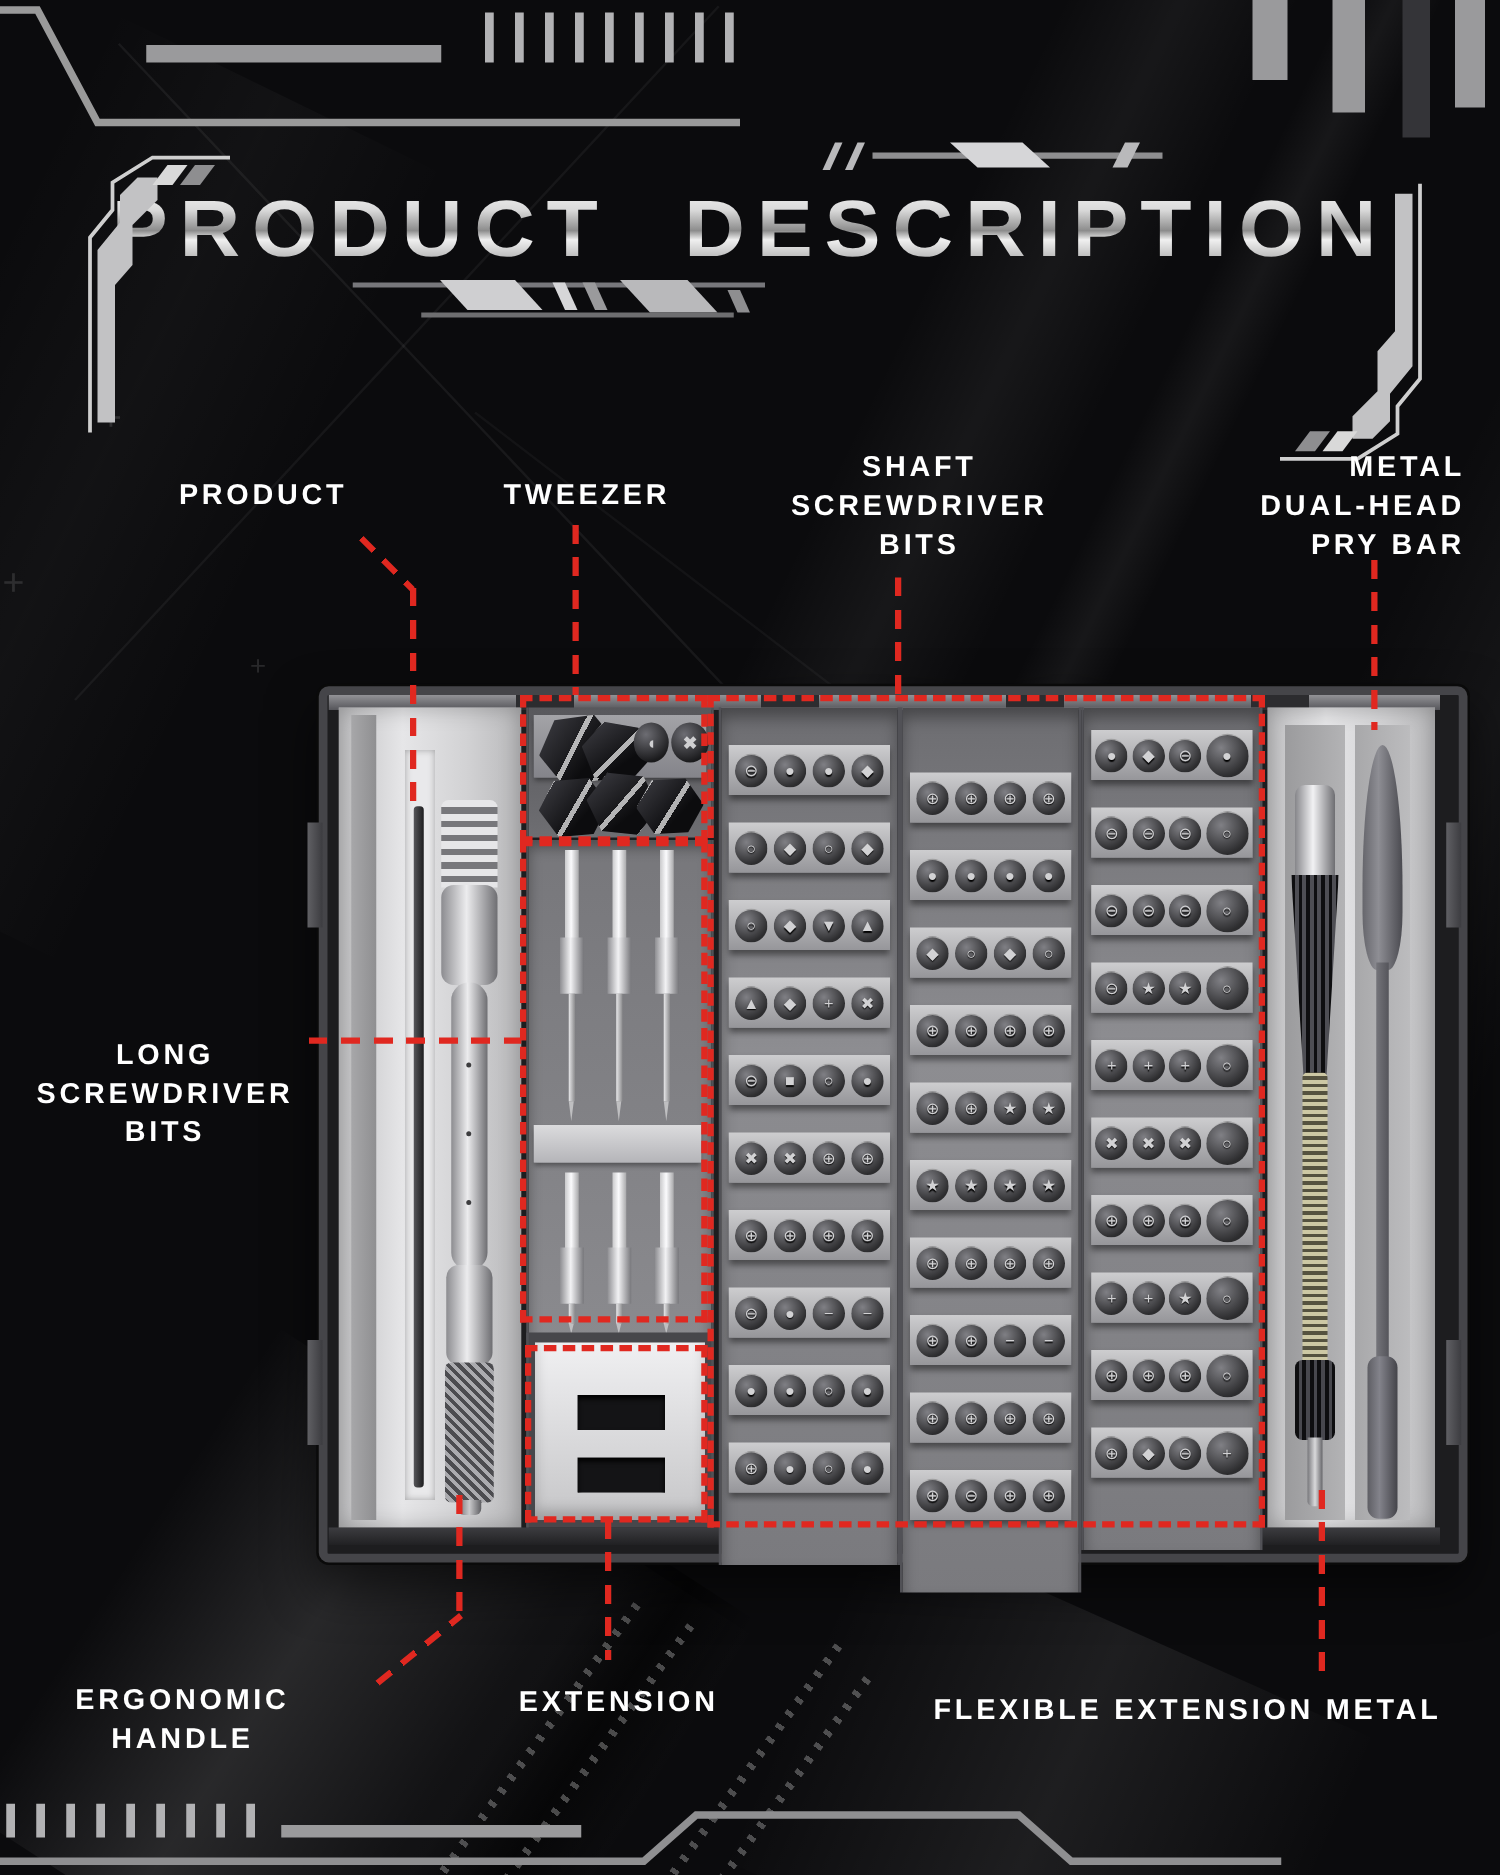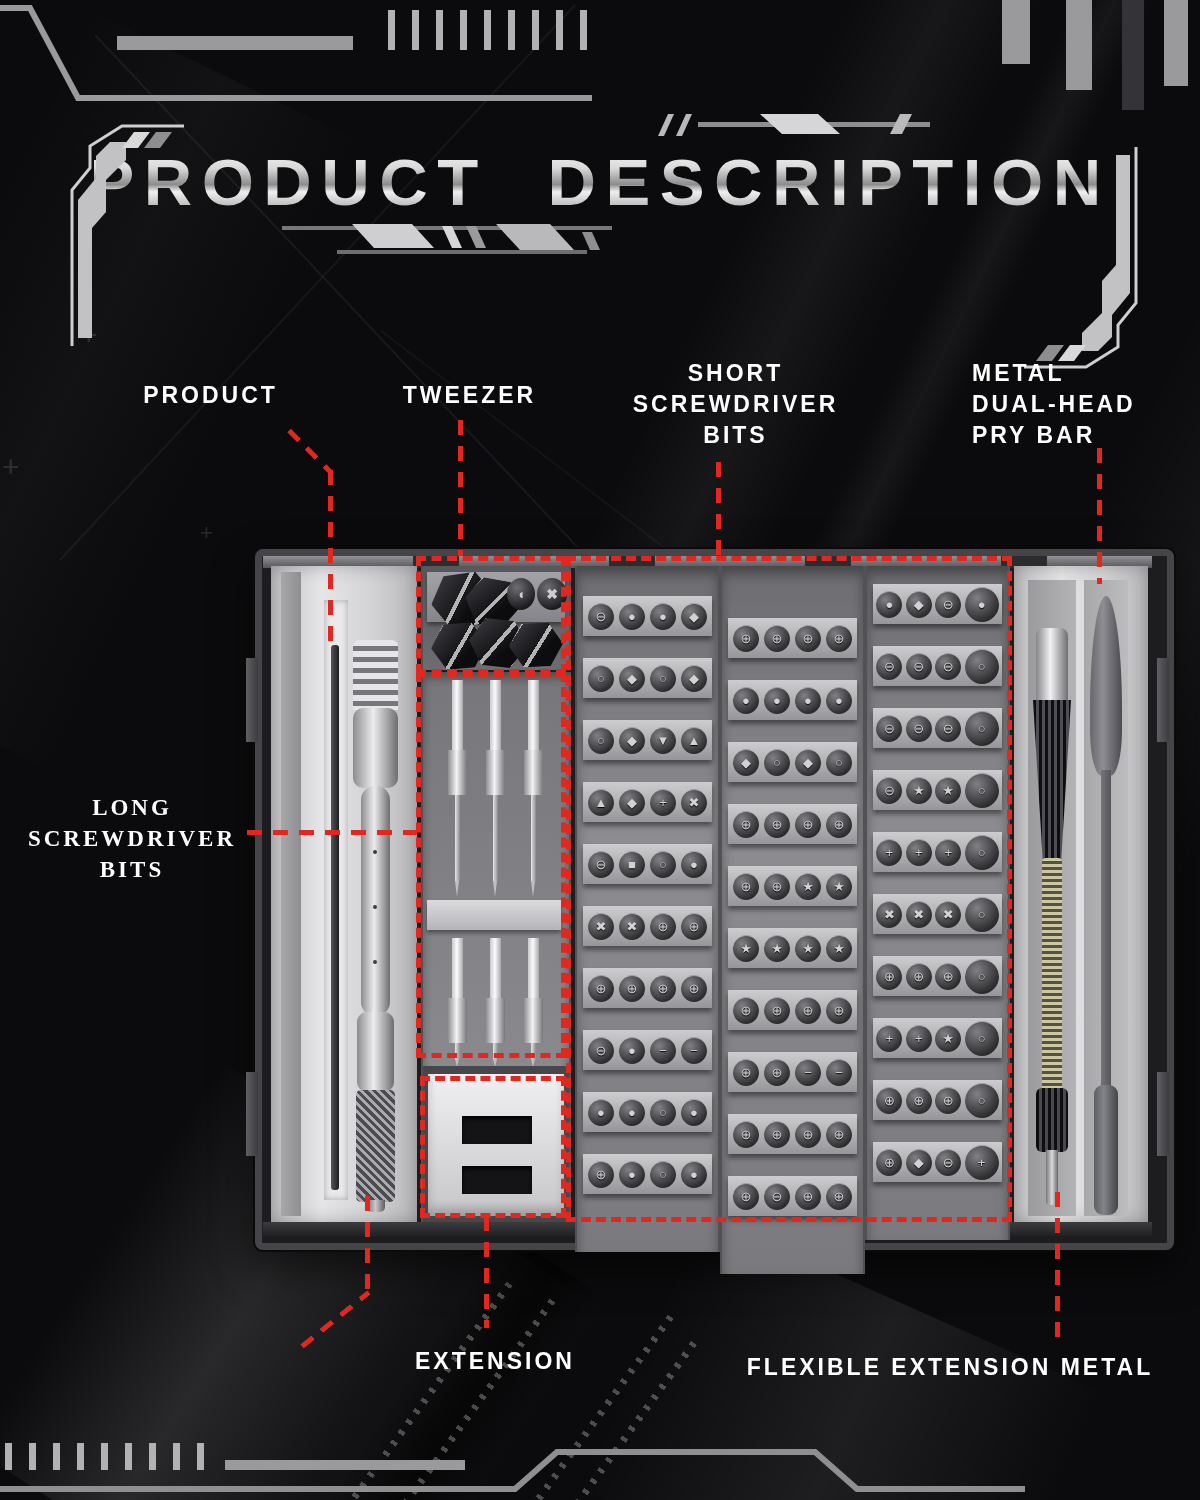--- a/index.html
+++ b/index.html
@@ -22,21 +22,21 @@
   
   .title{
     position:absolute;left:0;right:0;top:146px;text-align:center;
     font-size:64px;font-weight:800;letter-spacing:9px;word-spacing:30px;
     transform:scaleX(1.05);
     background:linear-gradient(180deg,#fafafa 0%,#d9d9d9 30%,#8c8c8c 52%,#f0f0f0 62%,#a8a8a8 88%,#777 100%);
     -webkit-background-clip:text;background-clip:text;color:transparent;
   }
   
   .lbl{position:absolute;color:var(--ink);font-weight:700;font-size:23px;letter-spacing:3px;line-height:31px;}
-  .c{text-align:center;} .r{}
+  .c{text-align:center;} .r{text-align:right;}
   
   .dv{position:absolute;width:5px;background:repeating-linear-gradient(180deg,var(--red) 0 15px,transparent 15px 26px);}
   .dh{position:absolute;height:5px;background:repeating-linear-gradient(90deg,var(--red) 0 15px,transparent 15px 26px);}
   .dd{position:absolute;height:5px;transform-origin:left center;background:repeating-linear-gradient(90deg,var(--red) 0 14px,transparent 14px 25px);}
   .drect{position:absolute;border:5px dashed var(--red);}
   
   .case{
     position:absolute;left:255px;top:549px;width:905px;height:687px;
     background:#1d1d1f;border:7px solid #454549;border-radius:8px;
     box-shadow:0 0 0 2px #0a0a0a, 0 18px 40px rgba(0,0,0,.6);
@@ -722,29 +722,33 @@
   <div class="dv" style="left:1097px;top:448px;height:136px;"></div>
   <div class="dh" style="left:247px;top:830px;width:170px;"></div>
   <div class="dv" style="left:365px;top:1196px;height:98px;"></div>
   <div class="dd" style="left:302px;top:1344px;width:86px;transform:rotate(-39deg);"></div>
   <div class="dv" style="left:484px;top:1216px;height:112px;"></div>
   <div class="dv" style="left:1055px;top:1192px;height:148px;"></div>
 
   <div class="lbl c" style="left:118px;top:380px;width:185px;">PRODUCT</div>
   <div class="lbl c" style="left:372px;top:380px;width:195px;">TWEEZER</div>
   <div class="lbl c" style="left:608px;top:358px;width:255px;">
-    <div>SHORT</div>
+    <div>SHAFT</div>
     <div>SCREWDRIVER</div>
     <div>BITS</div>
   </div>
   <div class="lbl r" style="left:972px;top:358px;width:200px;">
     <div>METAL</div>
     <div>DUAL-HEAD</div>
     <div>PRY BAR</div>
   </div>
-  <div class="lbl c" style="left:18px;top:792px;width:228px;font-family:Liberation Serif, serif;">
+  <div class="lbl c" style="left:18px;top:828px;width:228px;">
     <div>LONG</div>
     <div>SCREWDRIVER</div>
     <div>BITS</div>
   </div>
+  <div class="lbl c" style="left:30px;top:1344px;width:232px;">
+    <div>ERGONOMIC</div>
+    <div>HANDLE</div>
+  </div>
   <div class="lbl c" style="left:380px;top:1346px;width:230px;">EXTENSION</div>
   <div class="lbl c" style="left:710px;top:1352px;width:480px;">FLEXIBLE EXTENSION METAL</div>
 </div>
 
 </body></html>

